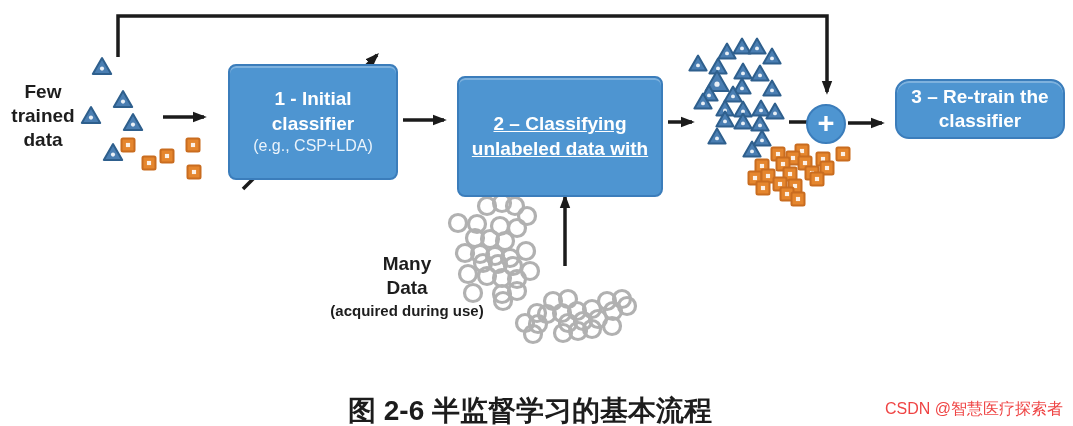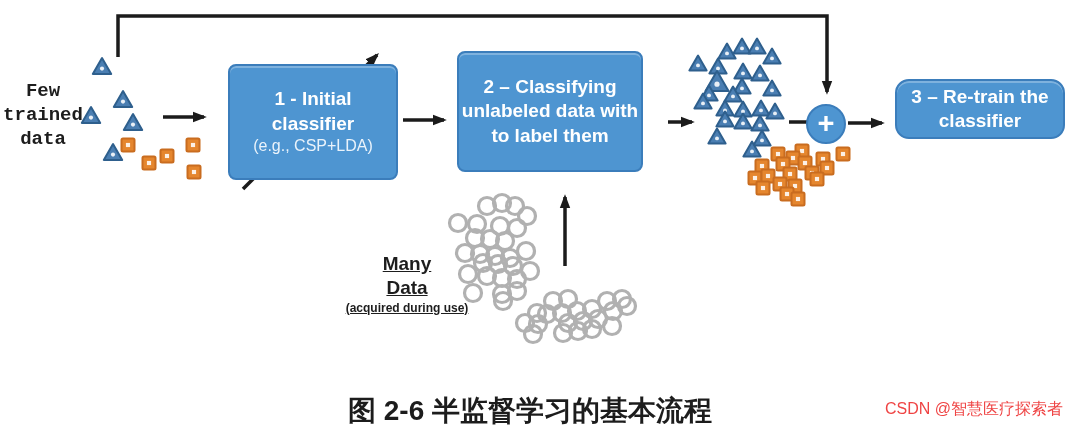--- a/index.html
+++ b/index.html
@@ -11,26 +11,26 @@
   svg.layer path.arrow, svg.layer line.arrow{stroke:#1b1b1b;stroke-width:3.5;fill:none;}
   .box{
     position:absolute;background:#4E95D1;border:2px solid #3B7DBB;border-radius:8px;
     color:#ffffff;display:flex;flex-direction:column;align-items:center;justify-content:center;
     text-align:center;font-weight:bold;box-sizing:border-box;
     box-shadow:inset 0 2px 0 rgba(255,255,255,.28);
   }
   .box .bl{font-size:19px;line-height:1.28;}
   .box .sub{font-size:16px;font-weight:normal;line-height:1.3;color:#EAF3FB;text-align:right;}
   #box1{left:228px;top:64px;width:170px;height:116px;}
-  #box2{left:457px;top:51px;width:186px;height:121px;}
+  #box2{left:457px;top:76px;width:206px;height:121px;text-decoration:underline;}
   #box3{left:895px;top:79px;width:170px;height:60px;border-radius:14px;}
   .side-label{position:absolute;color:#1d1d1d;font-weight:bold;font-size:19px;text-align:center;line-height:1.25;}
-  #few-label{left:2px;top:80px;width:82px;font-family:Liberation Mono, monospace;}
-  #many-label{left:317px;top:252px;width:180px;text-decoration:underline;}
-  #many-label .sub{font-size:12px;line-height:1.4;}
+  #few-label{left:2px;top:80px;width:82px;}
+  #many-label{left:317px;top:252px;width:180px;}
+  #many-label .sub{font-size:15px;line-height:1.4;}
   .plus-node{
     position:absolute;left:806px;top:104px;width:40px;height:40px;border-radius:50%;
     background:#4E95D1;border:2px solid #3B7DBB;color:#ffffff;box-sizing:border-box;
     display:flex;align-items:center;justify-content:center;
     font-size:29px;font-weight:bold;line-height:1;padding-bottom:2px;
   }
   .caption{
     position:absolute;left:0;top:392px;width:1060px;text-align:center;
     font-size:28px;font-weight:600;color:#1c1c1c;
   }
@@ -224,21 +224,20 @@
 
   <div class="box" id="box1">
     <div class="bl">1 - Initial</div>
     <div class="bl">classifier</div>
     <div class="sub">(e.g., CSP+LDA)</div>
   </div>
 
   <div class="box" id="box2">
     <div class="bl">2 – Classifying</div>
     <div class="bl">unlabeled data with</div>
-    <div class="bl">to label them</div>
   </div>
 
   <div class="box" id="box3">
     <div class="bl">3 – Re-train the</div>
     <div class="bl">classifier</div>
   </div>
 
   <div class="plus-node">
     <span>+</span>
   </div>

